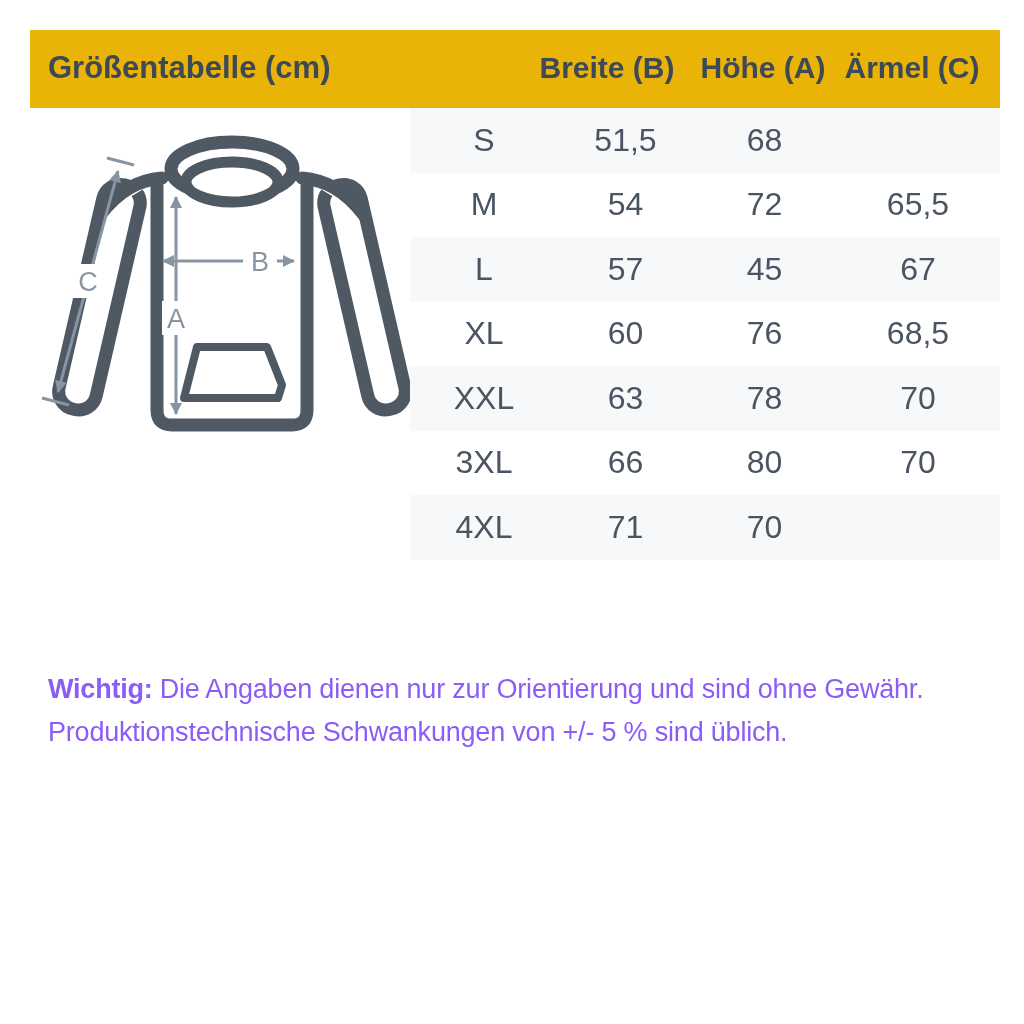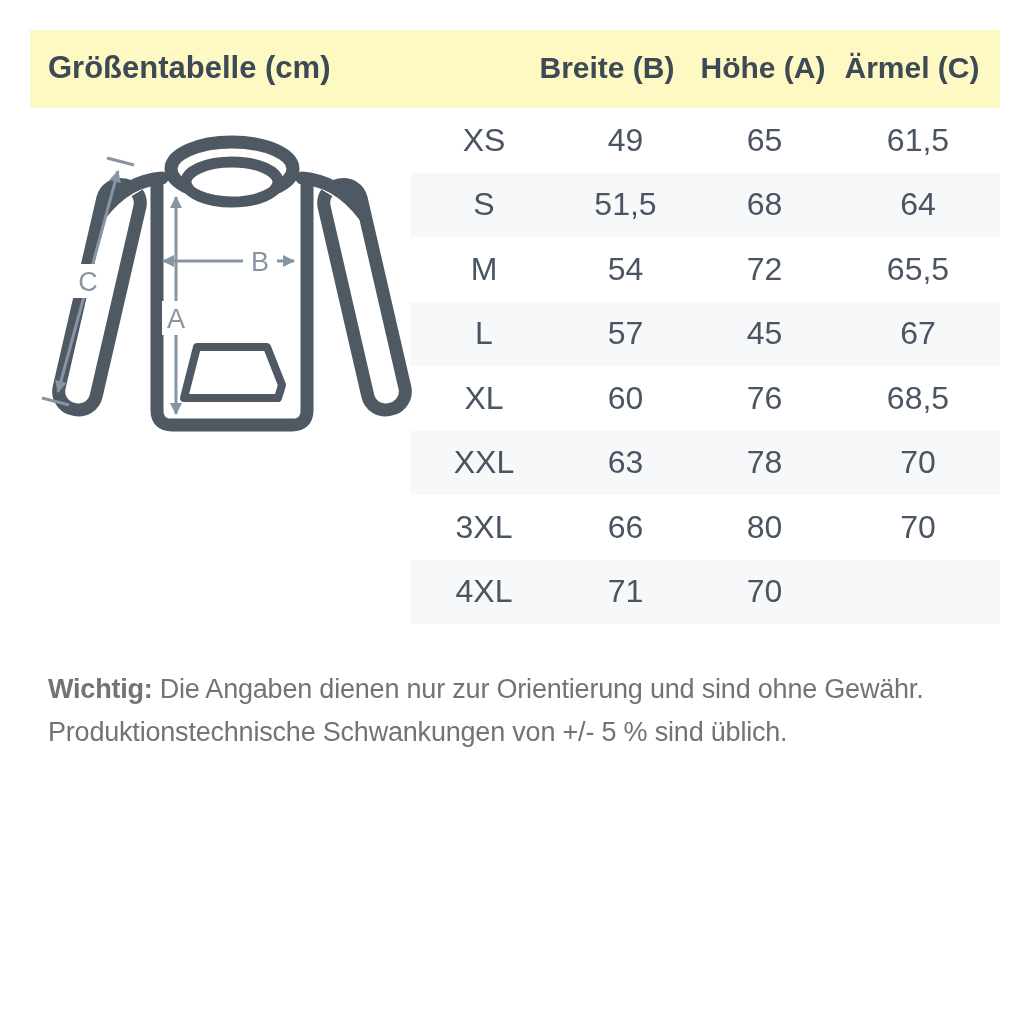--- a/index.html
+++ b/index.html
@@ -4,21 +4,21 @@
 <style>
   html,body{margin:0;padding:0;}
   body{
     width:1024px;height:1024px;position:relative;overflow:hidden;
     background:#ffffff;
     font-family:"Liberation Sans", sans-serif;
   }
   
   .header-band{
     position:absolute;left:30px;top:30px;width:970px;height:78px;
-    background:#fef9c3;
+    background:#eab308;
   }
   .page-title{
     position:absolute;left:18px;top:50%;transform:translateY(-52%);
     font-size:31px;font-weight:bold;color:#3e4956;white-space:nowrap;
   }
   .col-head{
     position:absolute;top:50%;transform:translate(-50%,-52%);
     font-size:30px;font-weight:bold;color:#3e4956;white-space:nowrap;
   }
   .col-head.c1{left:577px;}
@@ -42,21 +42,21 @@
   .garment{fill:#ffffff;stroke:#4e5963;}
   .dim{stroke:#8794a4;stroke-width:3;fill:none;}
   .dim-label{
     font-family:"Liberation Sans", sans-serif;font-size:27px;fill:#8794a4;
     text-anchor:middle;
   }
   .label-bg{fill:#ffffff;stroke:none;}
   
   .note{
     position:absolute;left:48px;top:668px;
-    font-size:27px;line-height:43px;color:#737373;white-space:nowrap;
+    font-size:27px;line-height:43px;color:#8b5cf6;white-space:nowrap;
     letter-spacing:-0.2px;
   }
   .note-prefix{font-weight:bold;margin-right:7px;}
 </style>
 </head>
 <body>
 
 <div class="header-band">
   <div class="page-title">Größentabelle (cm)</div>
   <div class="col-head c1">Breite (B)</div>
@@ -95,31 +95,24 @@
     <rect class="label-bg" x="207" y="117" width="34" height="34"></rect>
     <text class="dim-label" x="224" y="144">B</text>
 
     <line class="dim" x1="140" y1="70" x2="140" y2="287" marker-start="url(#ah)" marker-end="url(#ah)"></line>
     <rect class="label-bg" x="126" y="174" width="28" height="34"></rect>
     <text class="dim-label" x="140" y="201">A</text>
   </svg>
 </div>
 
 <div class="size-table">
-  <div class="trow">
-    <span class="cell">XS</span>
-    <span class="cell">49</span>
-    <span class="cell">65</span>
-    <span class="cell">61,5</span>
-  </div>
   <div class="trow striped">
     <span class="cell">S</span>
     <span class="cell">51,5</span>
     <span class="cell">68</span>
-    <span class="cell">64</span>
   </div>
   <div class="trow">
     <span class="cell">M</span>
     <span class="cell">54</span>
     <span class="cell">72</span>
     <span class="cell">65,5</span>
   </div>
   <div class="trow striped">
     <span class="cell">L</span>
     <span class="cell">57</span>

